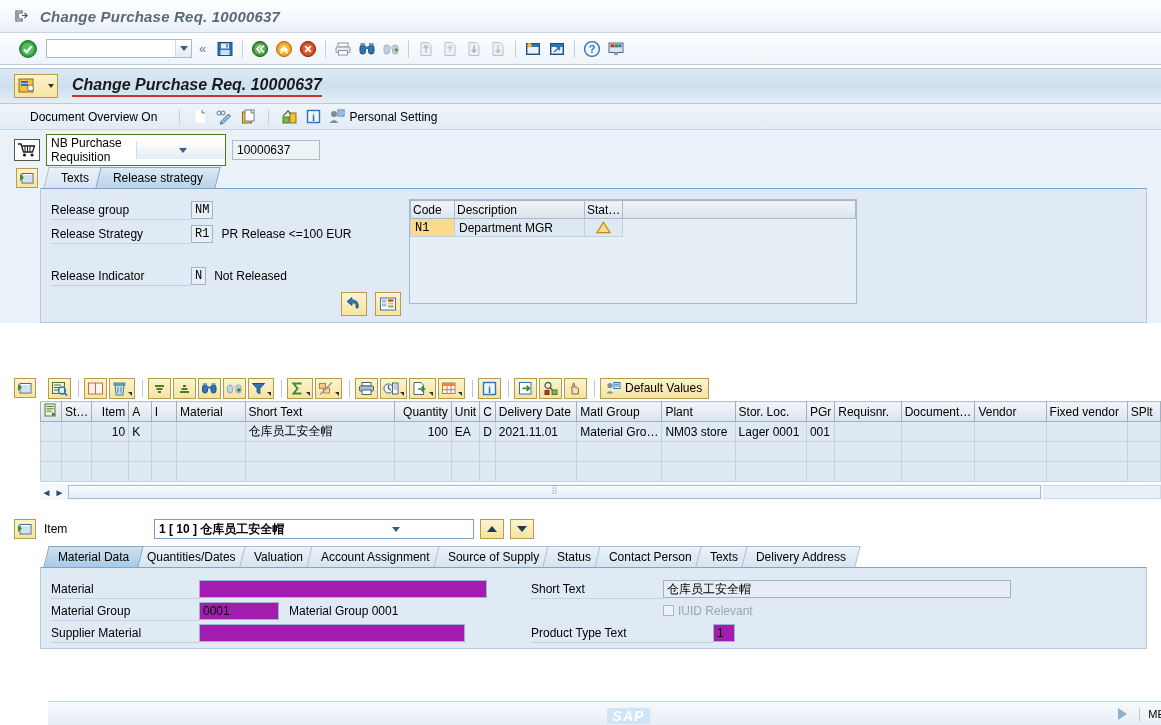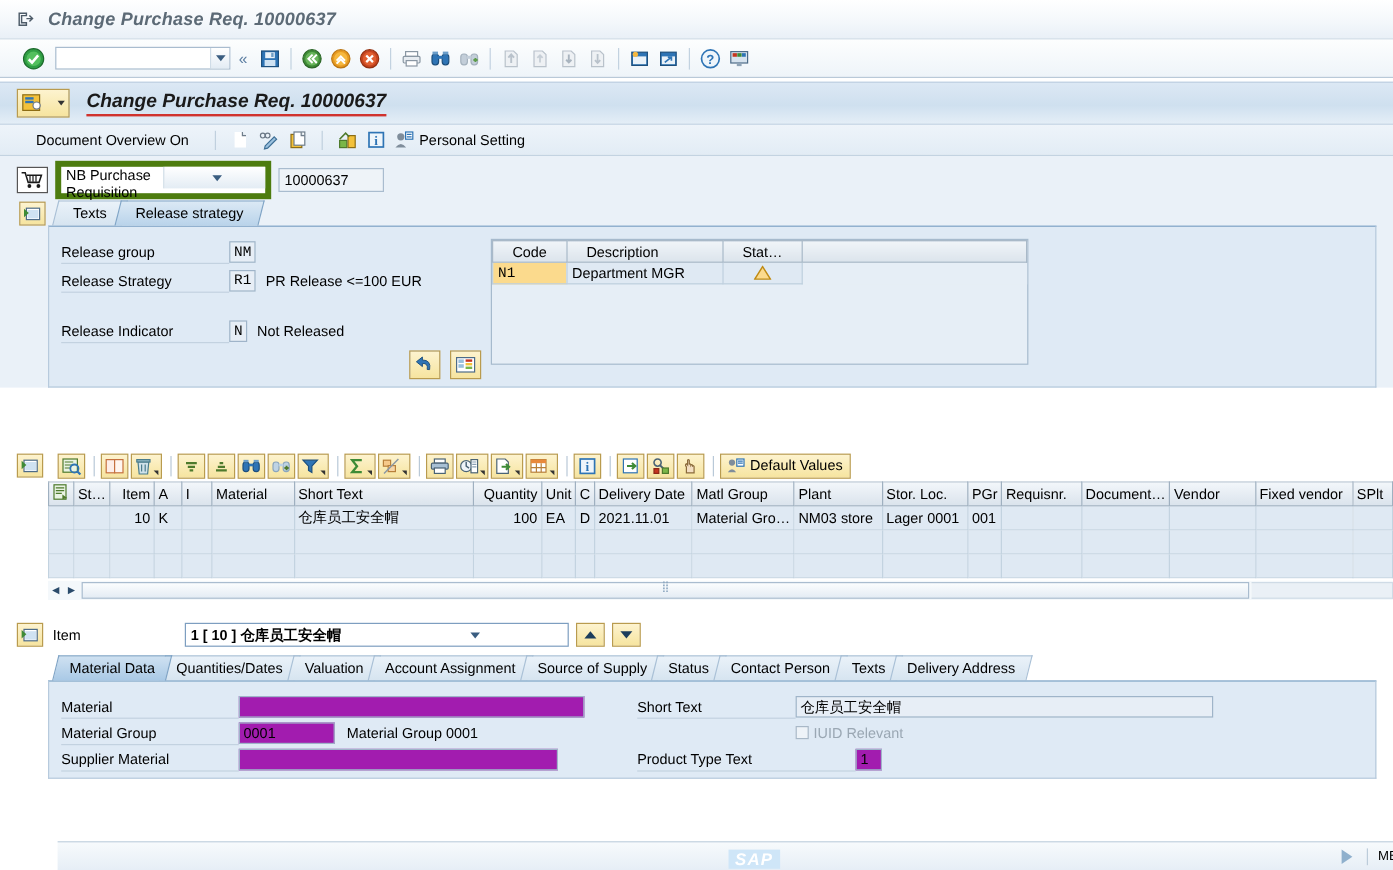--- a/index.html
+++ b/index.html
@@ -88,21 +88,21 @@
   }
   .funclink { color:#000; margin-right: 14px; cursor: default; }
   .fsep { width:1px;height:16px;background:#c0d0de;margin:0 8px; }
 
   
   .dochdr { position: relative; background: #eaf1f8; padding: 8px 0 0 0; }
   .hrow1 { display:flex; align-items:center; padding-left: 14px; height: 24px; }
   .cart-ico { width:26px;height:22px;border:1px solid #555;background:#fff;display:flex;align-items:center;justify-content:center;}
   .ddoc {
     width: 180px; height: 32px; margin-left: 6px; background:#fff;
-    border: 5px solid #4d7c0f; display:flex;
+    border: 1px solid #4d7c0f; display:flex;align-items:center;
   }
   .ddoc span { padding-left:4px; flex:1; }
   .ddoc .arrow { width:16px;height:18px;display:flex;align-items:center;justify-content:center;border-left:1px solid #cfdce7;background:linear-gradient(#fff,#e3ecf4); }
   .docnum { width: 88px; height: 20px; margin-left: 6px; background:#eef3f8; border:1px solid #a9bccf; display:flex;align-items:center;padding-left:4px; }
 
   
   .tabstrip { display:flex; align-items:flex-end; height: 22px; padding-left: 46px; margin-top: 4px; position:relative; }
   .tab {
     height: 21px; padding: 0 14px 0 14px; display:flex;align-items:center;
     background: linear-gradient(#eaf2f9,#d6e4f0);
@@ -139,21 +139,21 @@
     width:26px;height:24px;border:1px solid #b99b4e;
     background:linear-gradient(#fdf3cf,#f6e49f);
     display:flex;align-items:center;justify-content:center;
   }
 
   
   .codetbl { position:absolute; left:368px; top:10px; width:448px; height:105px; border:1px solid #a6bacd; background:#e6eef6; }
   .codetbl table { border-collapse: collapse; width:100%; }
   .codetbl th {
     background: linear-gradient(#f0f4f8,#dbe4ec); border:1px solid #a9b9c8;
-    font-weight: normal; text-align:left; padding: 1px 16px; height:18px; font-size:12px;
+    font-weight: normal; text-align:left; padding: 1px 2px; height:18px; font-size:12px;
   }
   .codetbl td { border:1px solid #bfd0de; padding: 1px 4px; height:18px; background:#dfe9f3; }
   .cell-code { background:#fbda8d !important; font-family:"Liberation Mono", monospace;}
   .warn-wrap { display:flex; justify-content:center; }
 
   
   .itemarea { margin-top: 52px; position: relative; }
   .itemtoolwrap { display:flex; align-items:center; padding-left: 40px; height: 26px; }
   .ibtn {
     height: 21px; min-width: 23px; border:1px solid #b99b4e;

